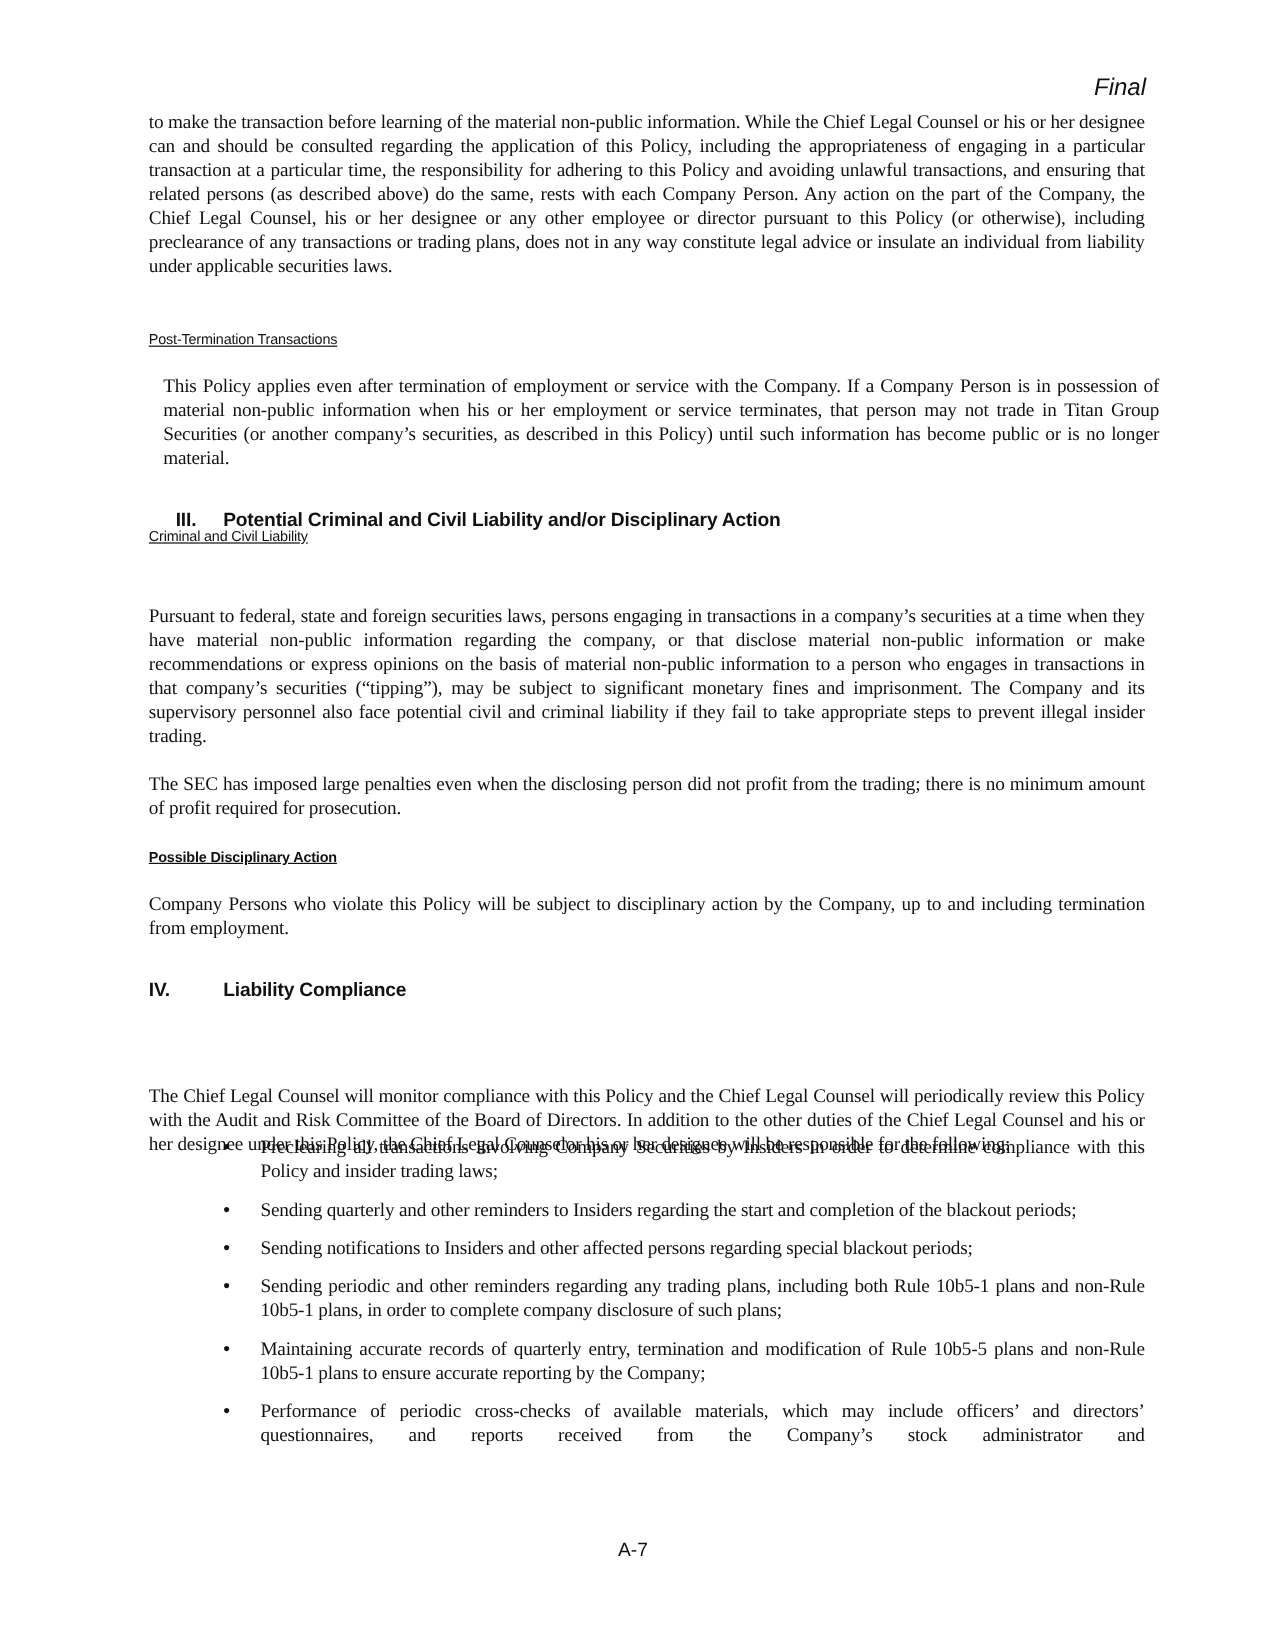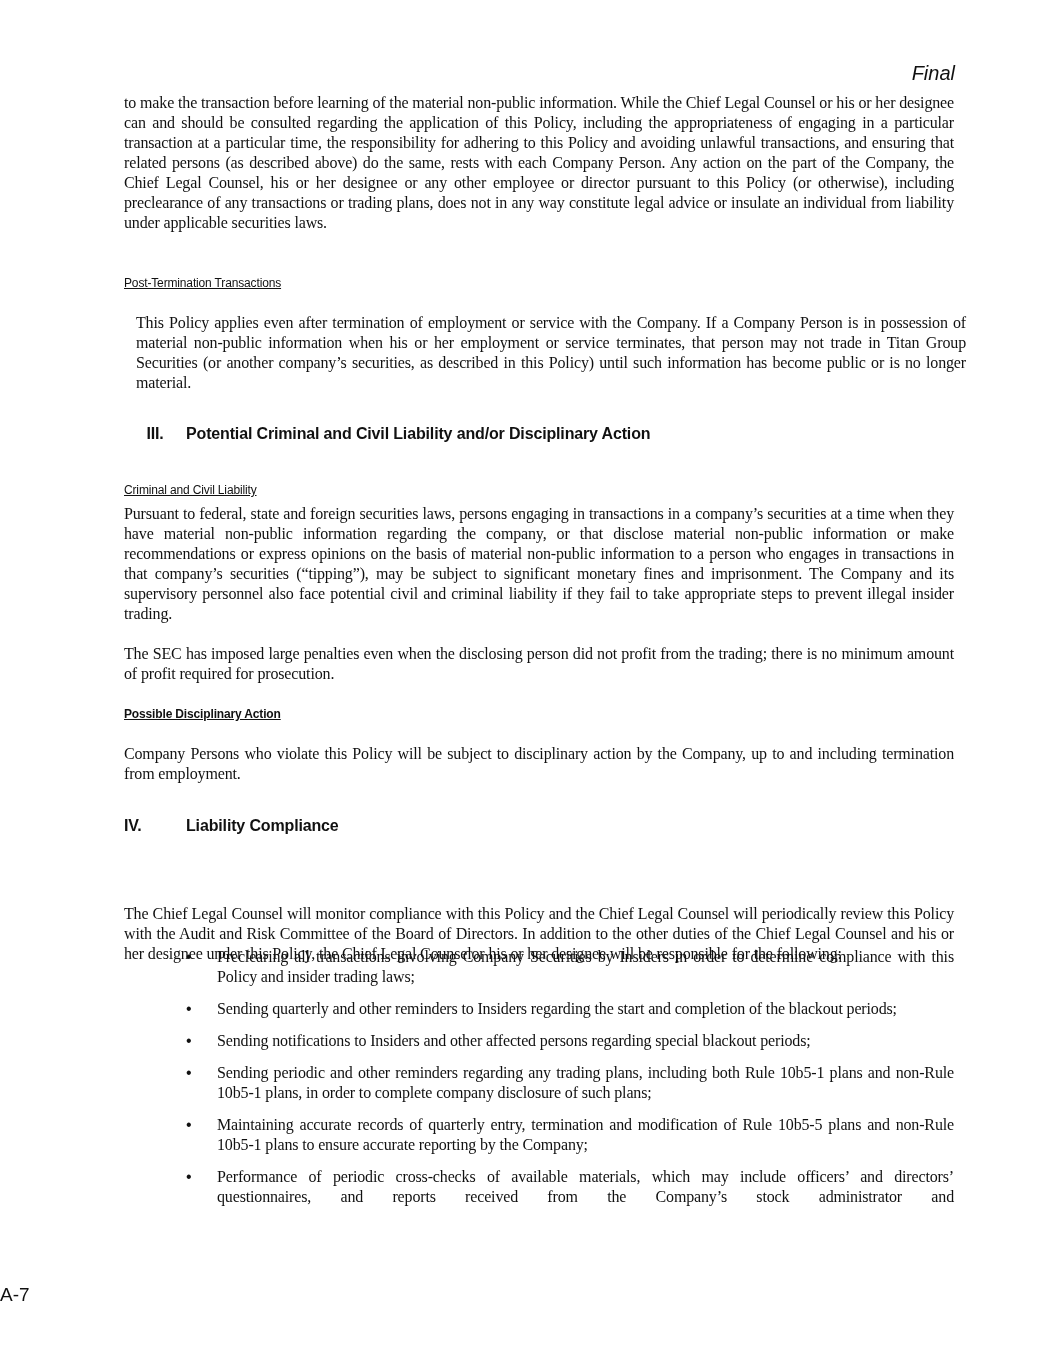--- a/index.html
+++ b/index.html
@@ -25,22 +25,22 @@
     position: absolute; left: 0; font-size: 16px; line-height: 20px; font-weight: bold;
     letter-spacing: -0.15px;
   }
   .section-head .num { display: inline-block; width: 62px; }
   .bullets { position: absolute; left: 60px; width: 770px; margin: 0; padding: 0; list-style: none; }
   .bullets li { position: relative; padding-left: 33px; margin-bottom: 12px; }
   .bullets li .dot {
     position: absolute; left: 2px; top: 0; font-size: 16px; line-height: 20px;
   }
   .page-num {
-    position: absolute; left: 0; width: 1055px; top: 1284px; 
-    font-size: 19px;
+    position: absolute; left: 0; width: 1055px; top: 1284px; text-align: center;
+    font-size: 16px;
   }
 </style>
 </head>
 <body>
 
 <div class="header-final">Final</div>
 
 <div class="page">
 
   <div class="block" style="top:93px;">
@@ -50,21 +50,21 @@
   <div class="subhead" style="top:273px;">Post-Termination Transactions</div>
 
   <div class="block" style="top:313px;margin-left:12px;">
     <p>This Policy applies even after termination of employment or service with the Company.  If a Company Person is in possession of material non-public information when his or her employment or service terminates, that person may not trade in Titan Group Securities (or another company’s securities, as described in this Policy) until such information has become public or is no longer material.</p>
   </div>
 
   <div class="section-head" style="top:424px;text-align:center;">
     <span class="num">III.</span><span>Potential Criminal and Civil Liability and/or Disciplinary Action</span>
   </div>
 
-  <div class="subhead" style="top:480px;">Criminal and Civil Liability</div>
+  <div class="subhead" style="top:437px;">Criminal and Civil Liability</div>
 
   <div class="block" style="top:504px;">
     <p>Pursuant to federal, state and foreign securities laws, persons engaging in transactions in a company’s securities at a time when they have material non-public information regarding the company, or that disclose material non-public information or make recommendations or express opinions on the basis of material non-public information to a person who engages in transactions in that company’s securities (“tipping”), may be subject to significant monetary fines and imprisonment.  The Company and its supervisory personnel also face potential civil and criminal liability if they fail to take appropriate steps to prevent illegal insider trading.</p>
   </div>
 
   <div class="block" style="top:644px;">
     <p>The SEC has imposed large penalties even when the disclosing person did not profit from the trading; there is no minimum amount of profit required for prosecution.</p>
   </div>
 
   <div class="subhead" style="top:704px;font-weight:bold;">Possible Disciplinary Action</div>

